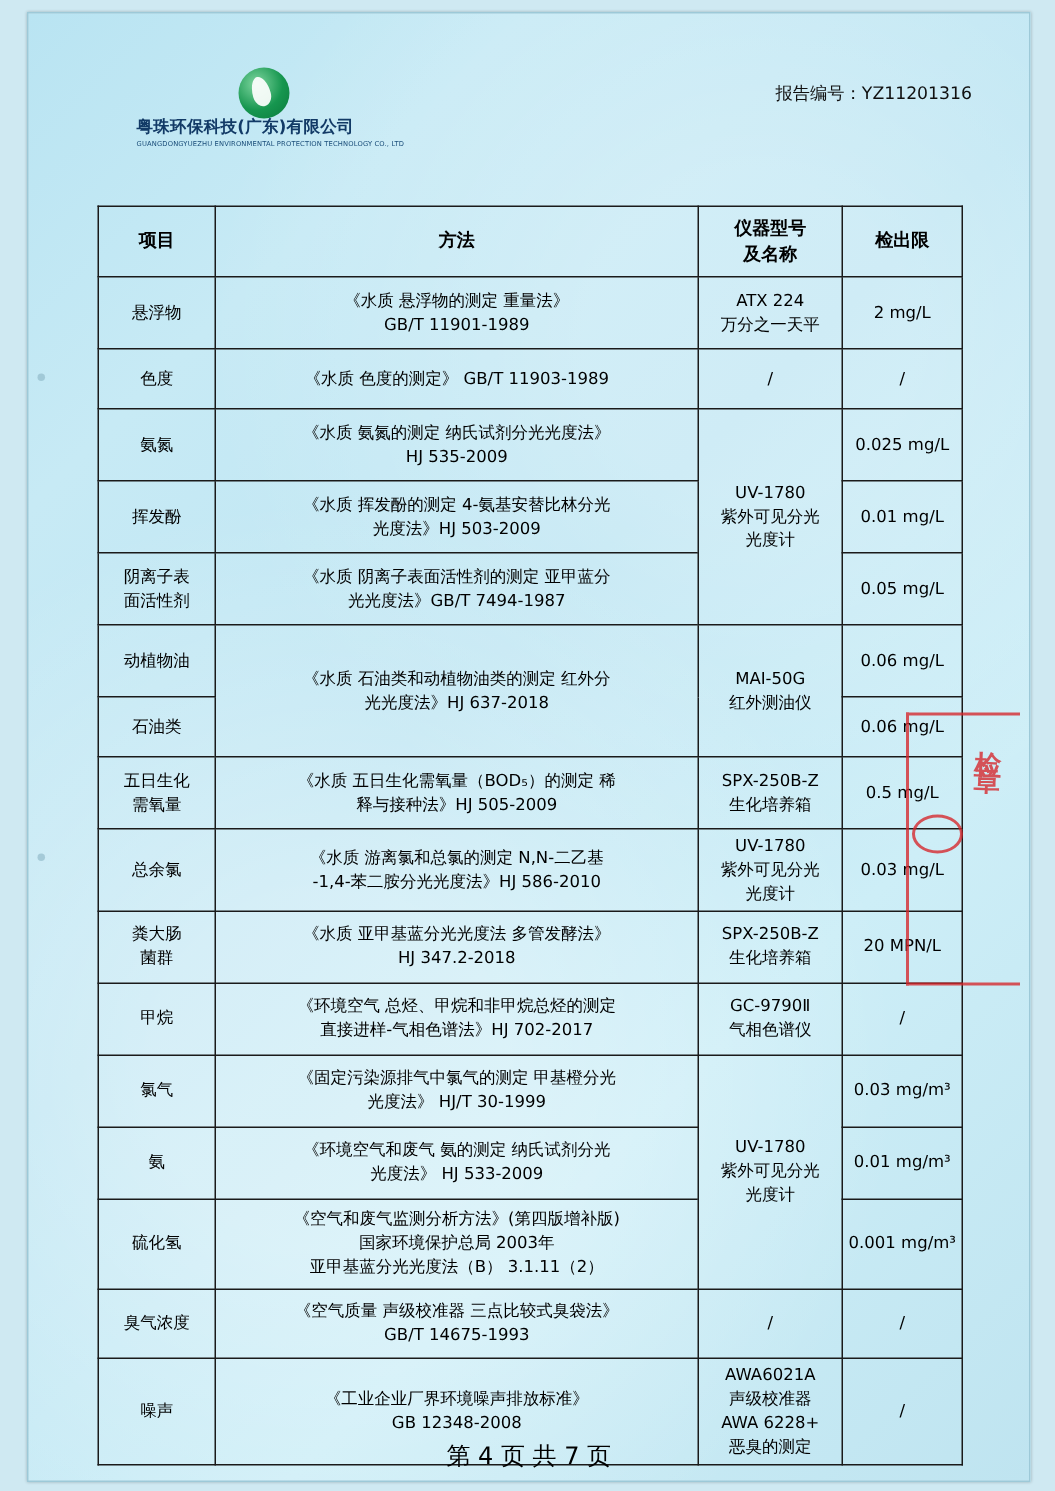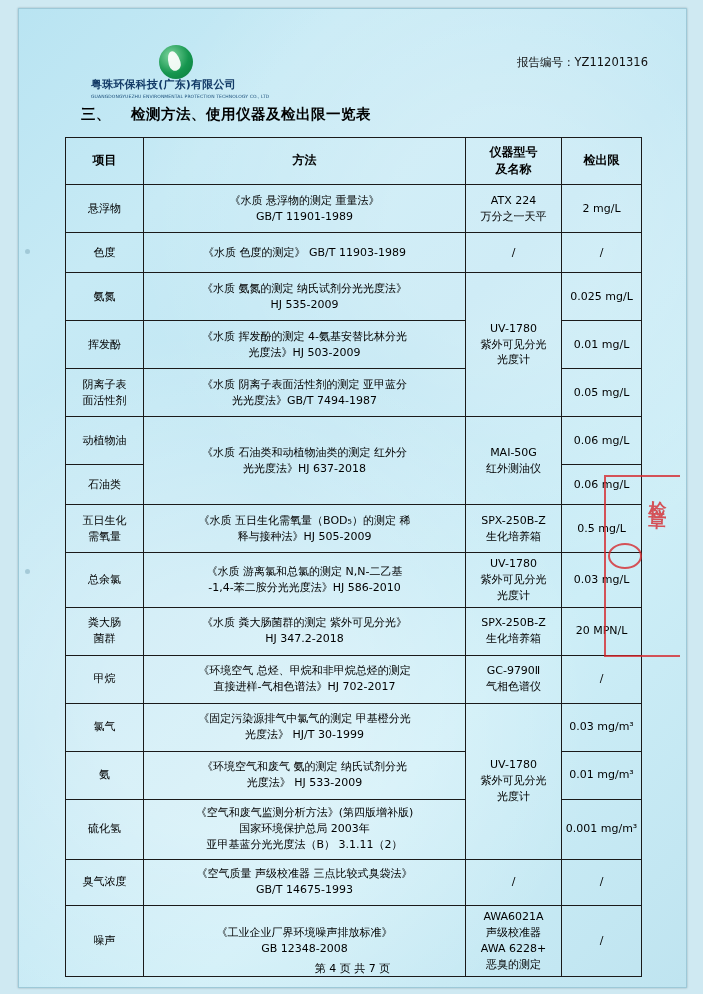--- a/index.html
+++ b/index.html
@@ -153,21 +153,21 @@
   col.c-lod { width: 80px; }
   .method-center { text-align: center; }
 
   
   .footer {
     position: absolute;
     left: 0;
     top: 952px;
     width: 100%;
     text-align: center;
-    font-size: 11px;
+    font-size: 16px;
     color: #000;
   }
 
   
   .stamp {
     position: absolute;
     right: 6px;
     top: 466px;
     width: 74px;
     height: 178px;
@@ -213,23 +213,20 @@
     <div class="logo-wrap">
       <div class="logo-mark"></div>
       <div class="logo-txt">
         <div class="logo-cn">粤珠环保科技(广东)有限公司</div>
         <div class="logo-en">GUANGDONGYUEZHU ENVIRONMENTAL PROTECTION TECHNOLOGY CO., LTD</div>
       </div>
     </div>
     <div class="rep-no">报告编号：YZ11201316</div>
   </div>
 
-  <div class="sect">
-    <span class="num">三、</span><span>检测方法、使用仪器及检出限一览表</span>
-  </div>
 
   <table class="main">
     <colgroup>
       <col class="c-item">
         <col class="c-method">
         <col class="c-instr">
         <col class="c-lod">
     </colgroup>
     <thead>
       <tr>
@@ -346,21 +343,21 @@
         </td>
         <td class="lod">0.03 mg/L</td>
       </tr>
 
       <tr style="height:48px">
         <td class="item">
           <div>粪大肠</div>
           <div>菌群</div>
         </td>
         <td class="method method-center">
-          <div>《水质  粪大肠菌群的测定  紫外可见分光》</div>
+          <div>《水质  亚甲基蓝分光光度法  多管发酵法》</div>
           <div>HJ 347.2-2018</div>
         </td>
         <td class="instr">
           <div>SPX-250B-Z</div>
           <div>生化培养箱</div>
         </td>
         <td class="lod">20 MPN/L</td>
       </tr>
 
       <tr style="height:48px">

